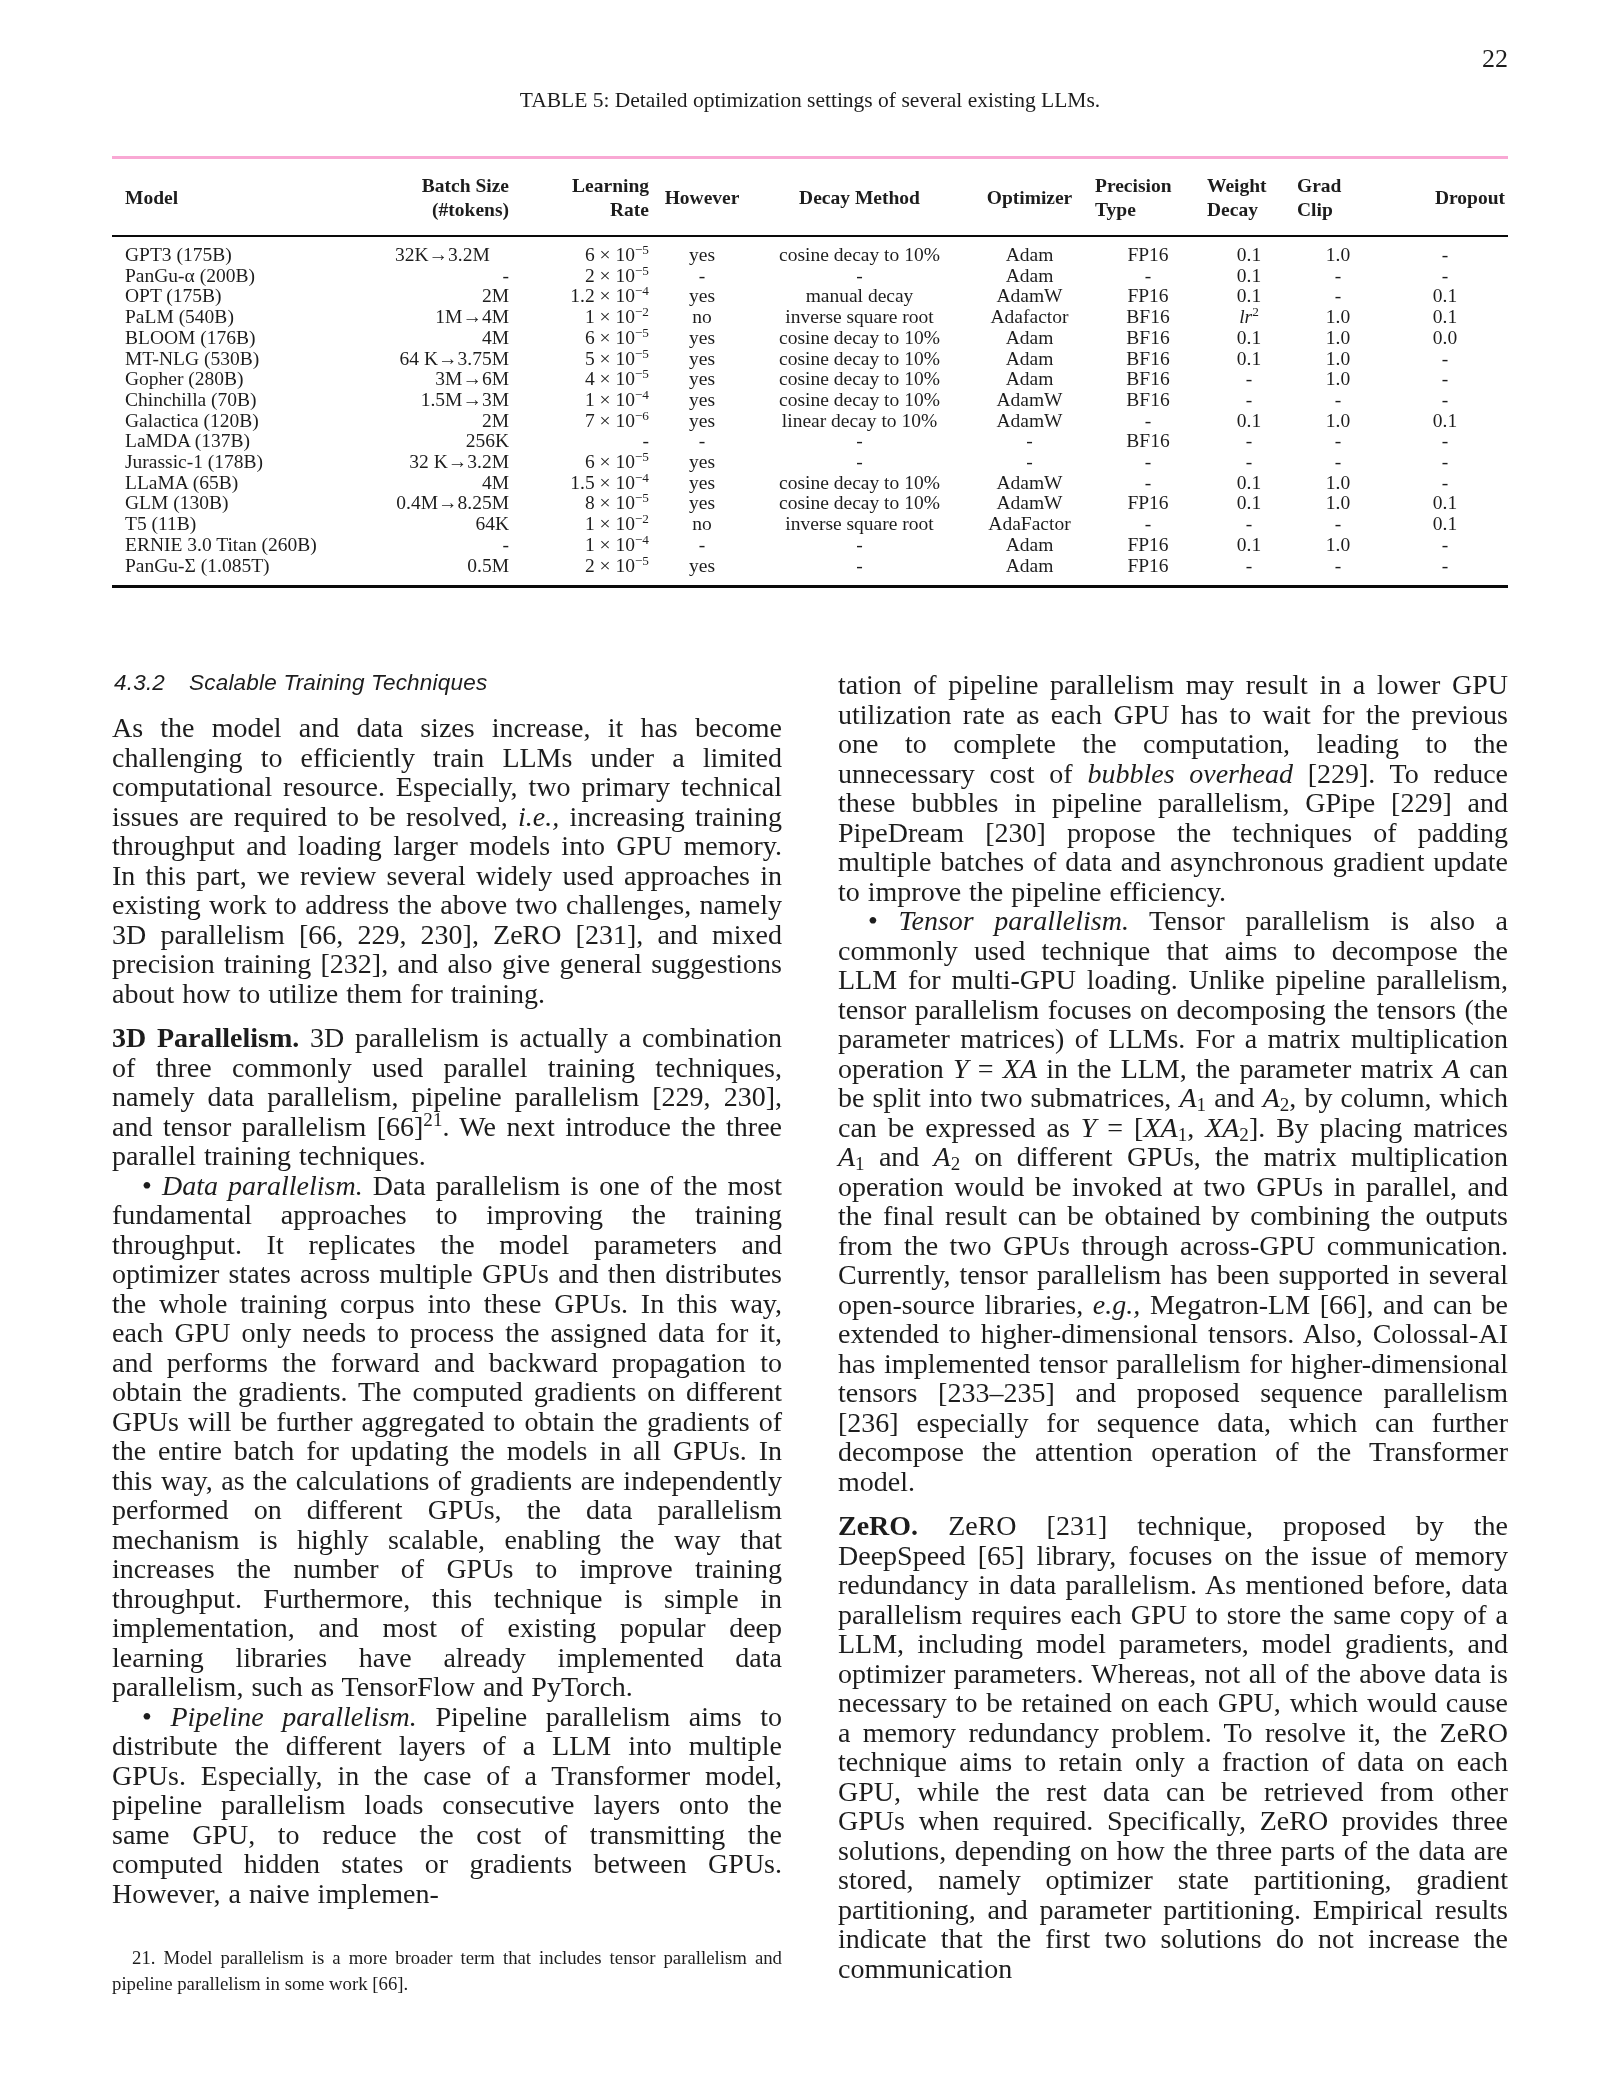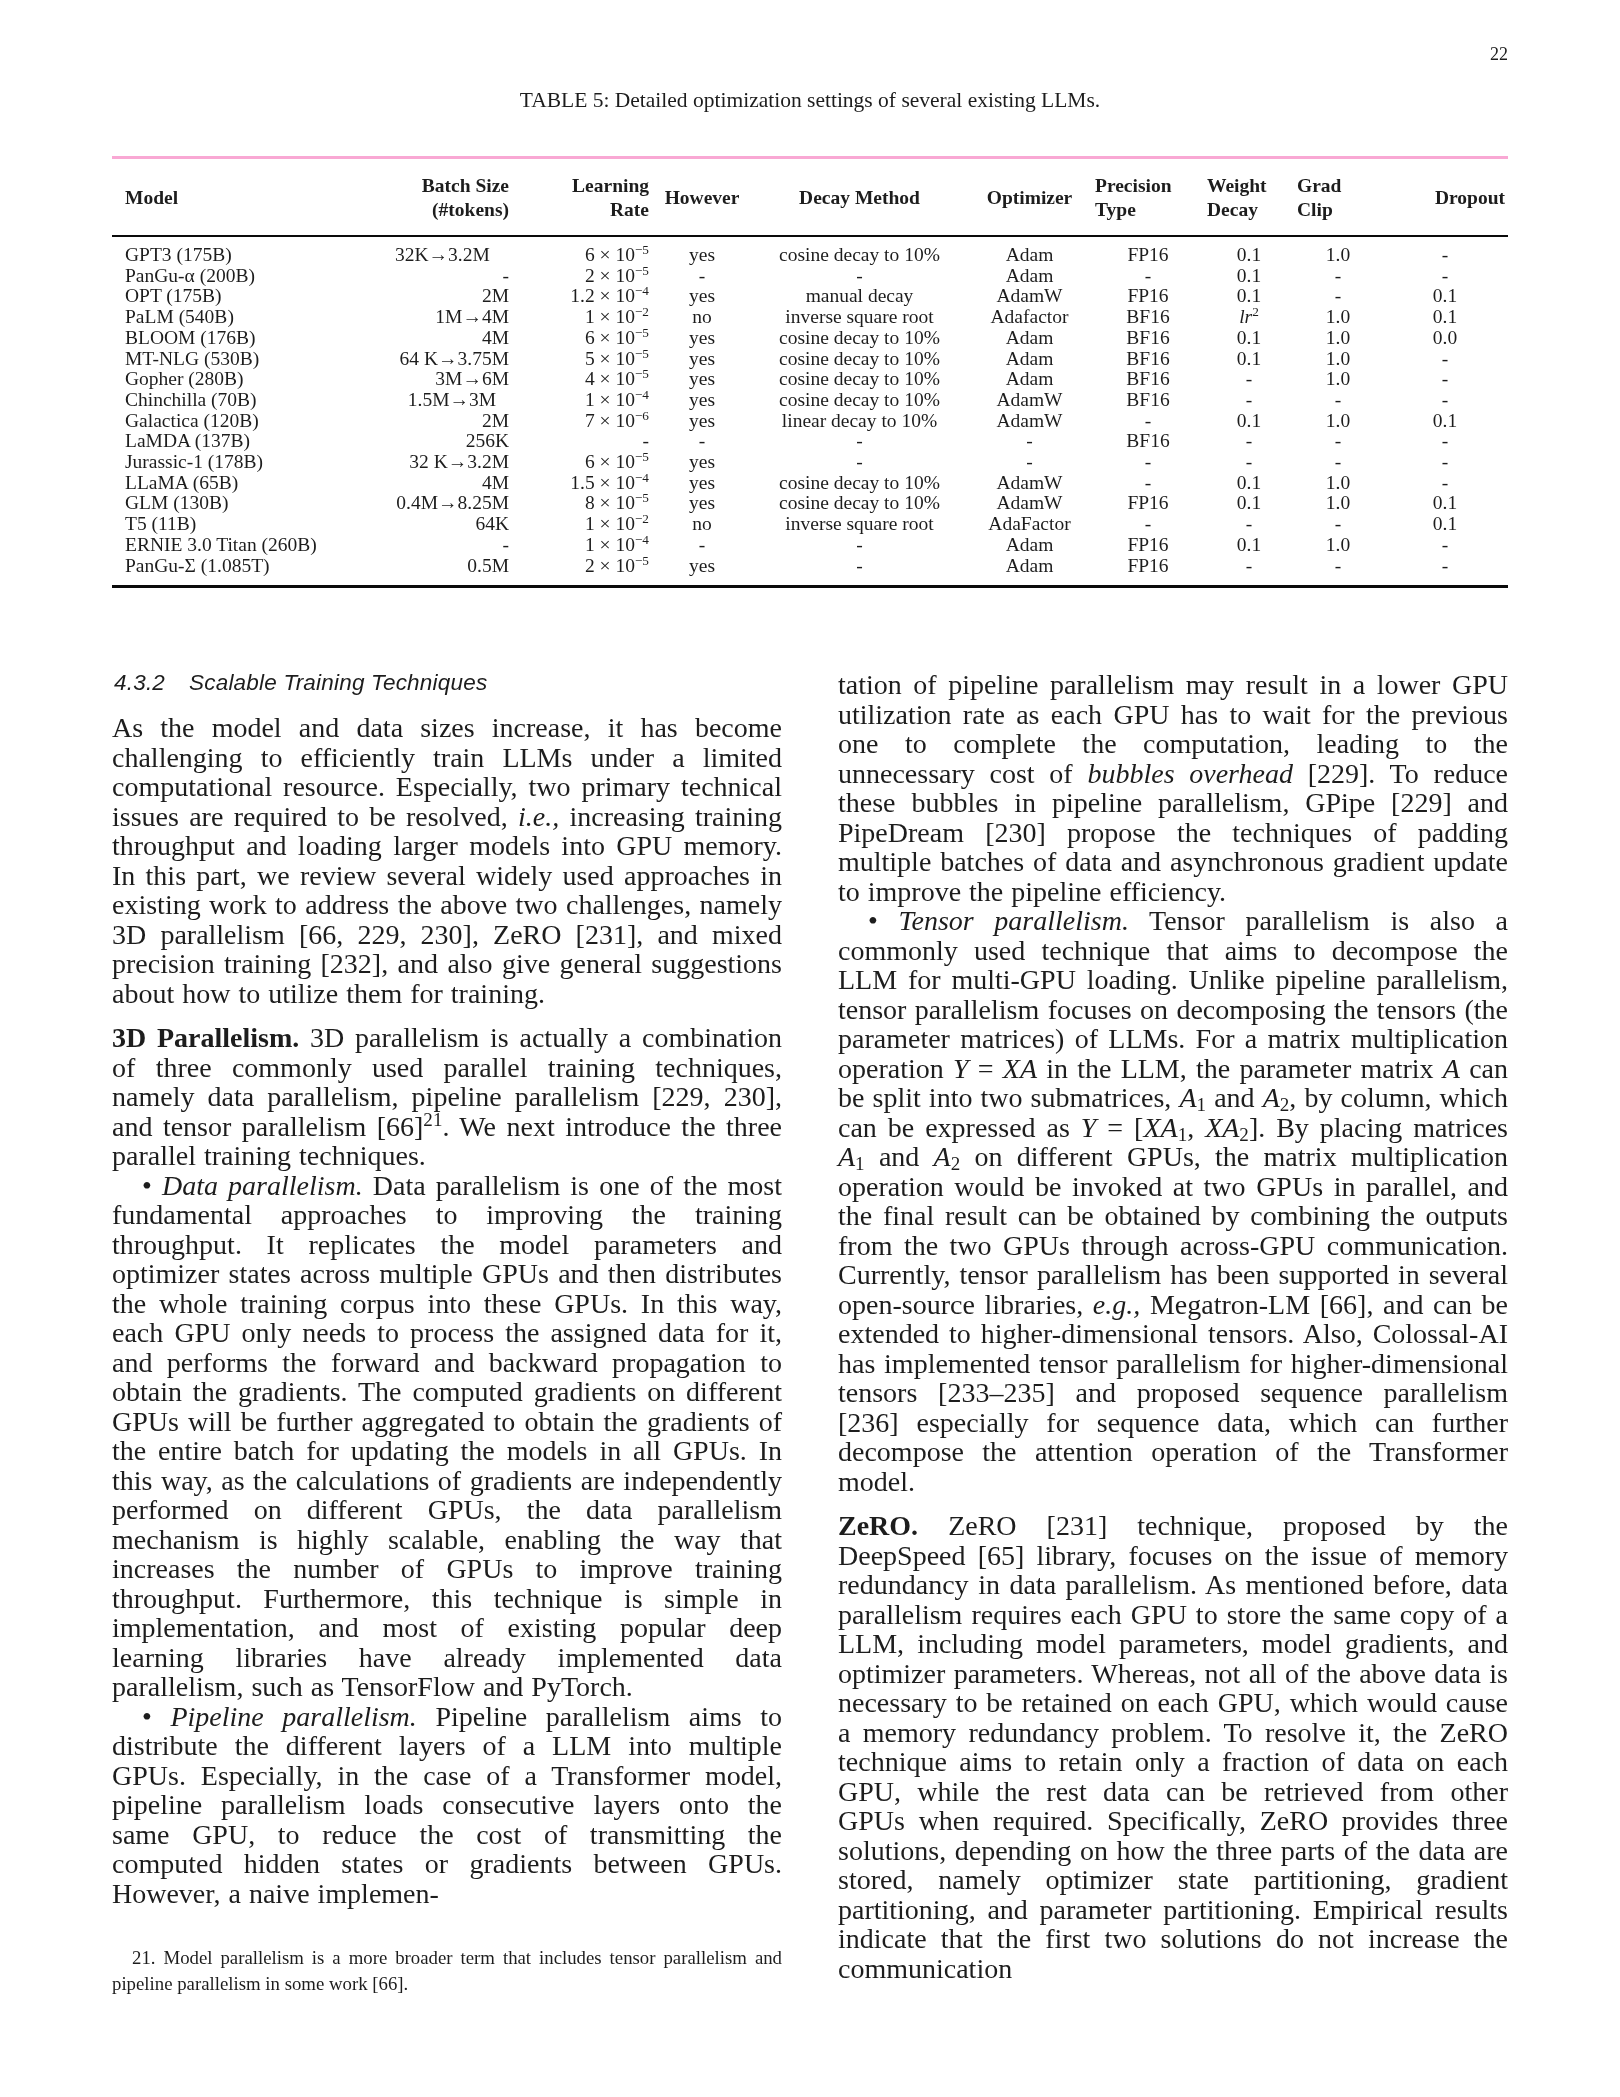--- a/index.html
+++ b/index.html
@@ -12,21 +12,21 @@
     font-family: "Liberation Serif", "DejaVu Serif", serif;
     overflow: hidden;
     margin: 0 auto;
   }
   .pagenum {
     position: absolute;
     top: 44px;
     left: 112px;
     width: 1396px;
     text-align: right;
-    font-size: 18px;
+    font-size: 26px;
   }
   .caption {
     position: absolute;
     top: 88px;
     left: 112px;
     width: 1396px;
     text-align: center;
     font-size: 21.5px;
   }
   .tablewrap {
@@ -235,21 +235,21 @@
             <td style="text-align: center;">yes</td>
             <td style="text-align: center;">cosine decay to 10%</td>
             <td style="text-align: center;">Adam</td>
             <td style="text-align: center;">BF16</td>
             <td style="text-align: center;">-</td>
             <td style="text-align: center;">1.0</td>
             <td style="text-align: center;">-</td>
           </tr>
           <tr>
             <td style="text-align: left;">Chinchilla (70B)</td>
-            <td style="text-align: center; font-family: Liberation Serif, serif;">1.5M→3M</td>
+            <td style="text-align: right; font-family: Liberation Serif, serif;">1.5M→3M</td>
             <td style="text-align: right;"><span>1 × 10</span><span class="seg-sup">−4</span></td>
             <td style="text-align: center;">yes</td>
             <td style="text-align: center;">cosine decay to 10%</td>
             <td style="text-align: center;">AdamW</td>
             <td style="text-align: center;">BF16</td>
             <td style="text-align: center;">-</td>
             <td style="text-align: center;">-</td>
             <td style="text-align: center;">-</td>
           </tr>
           <tr>

